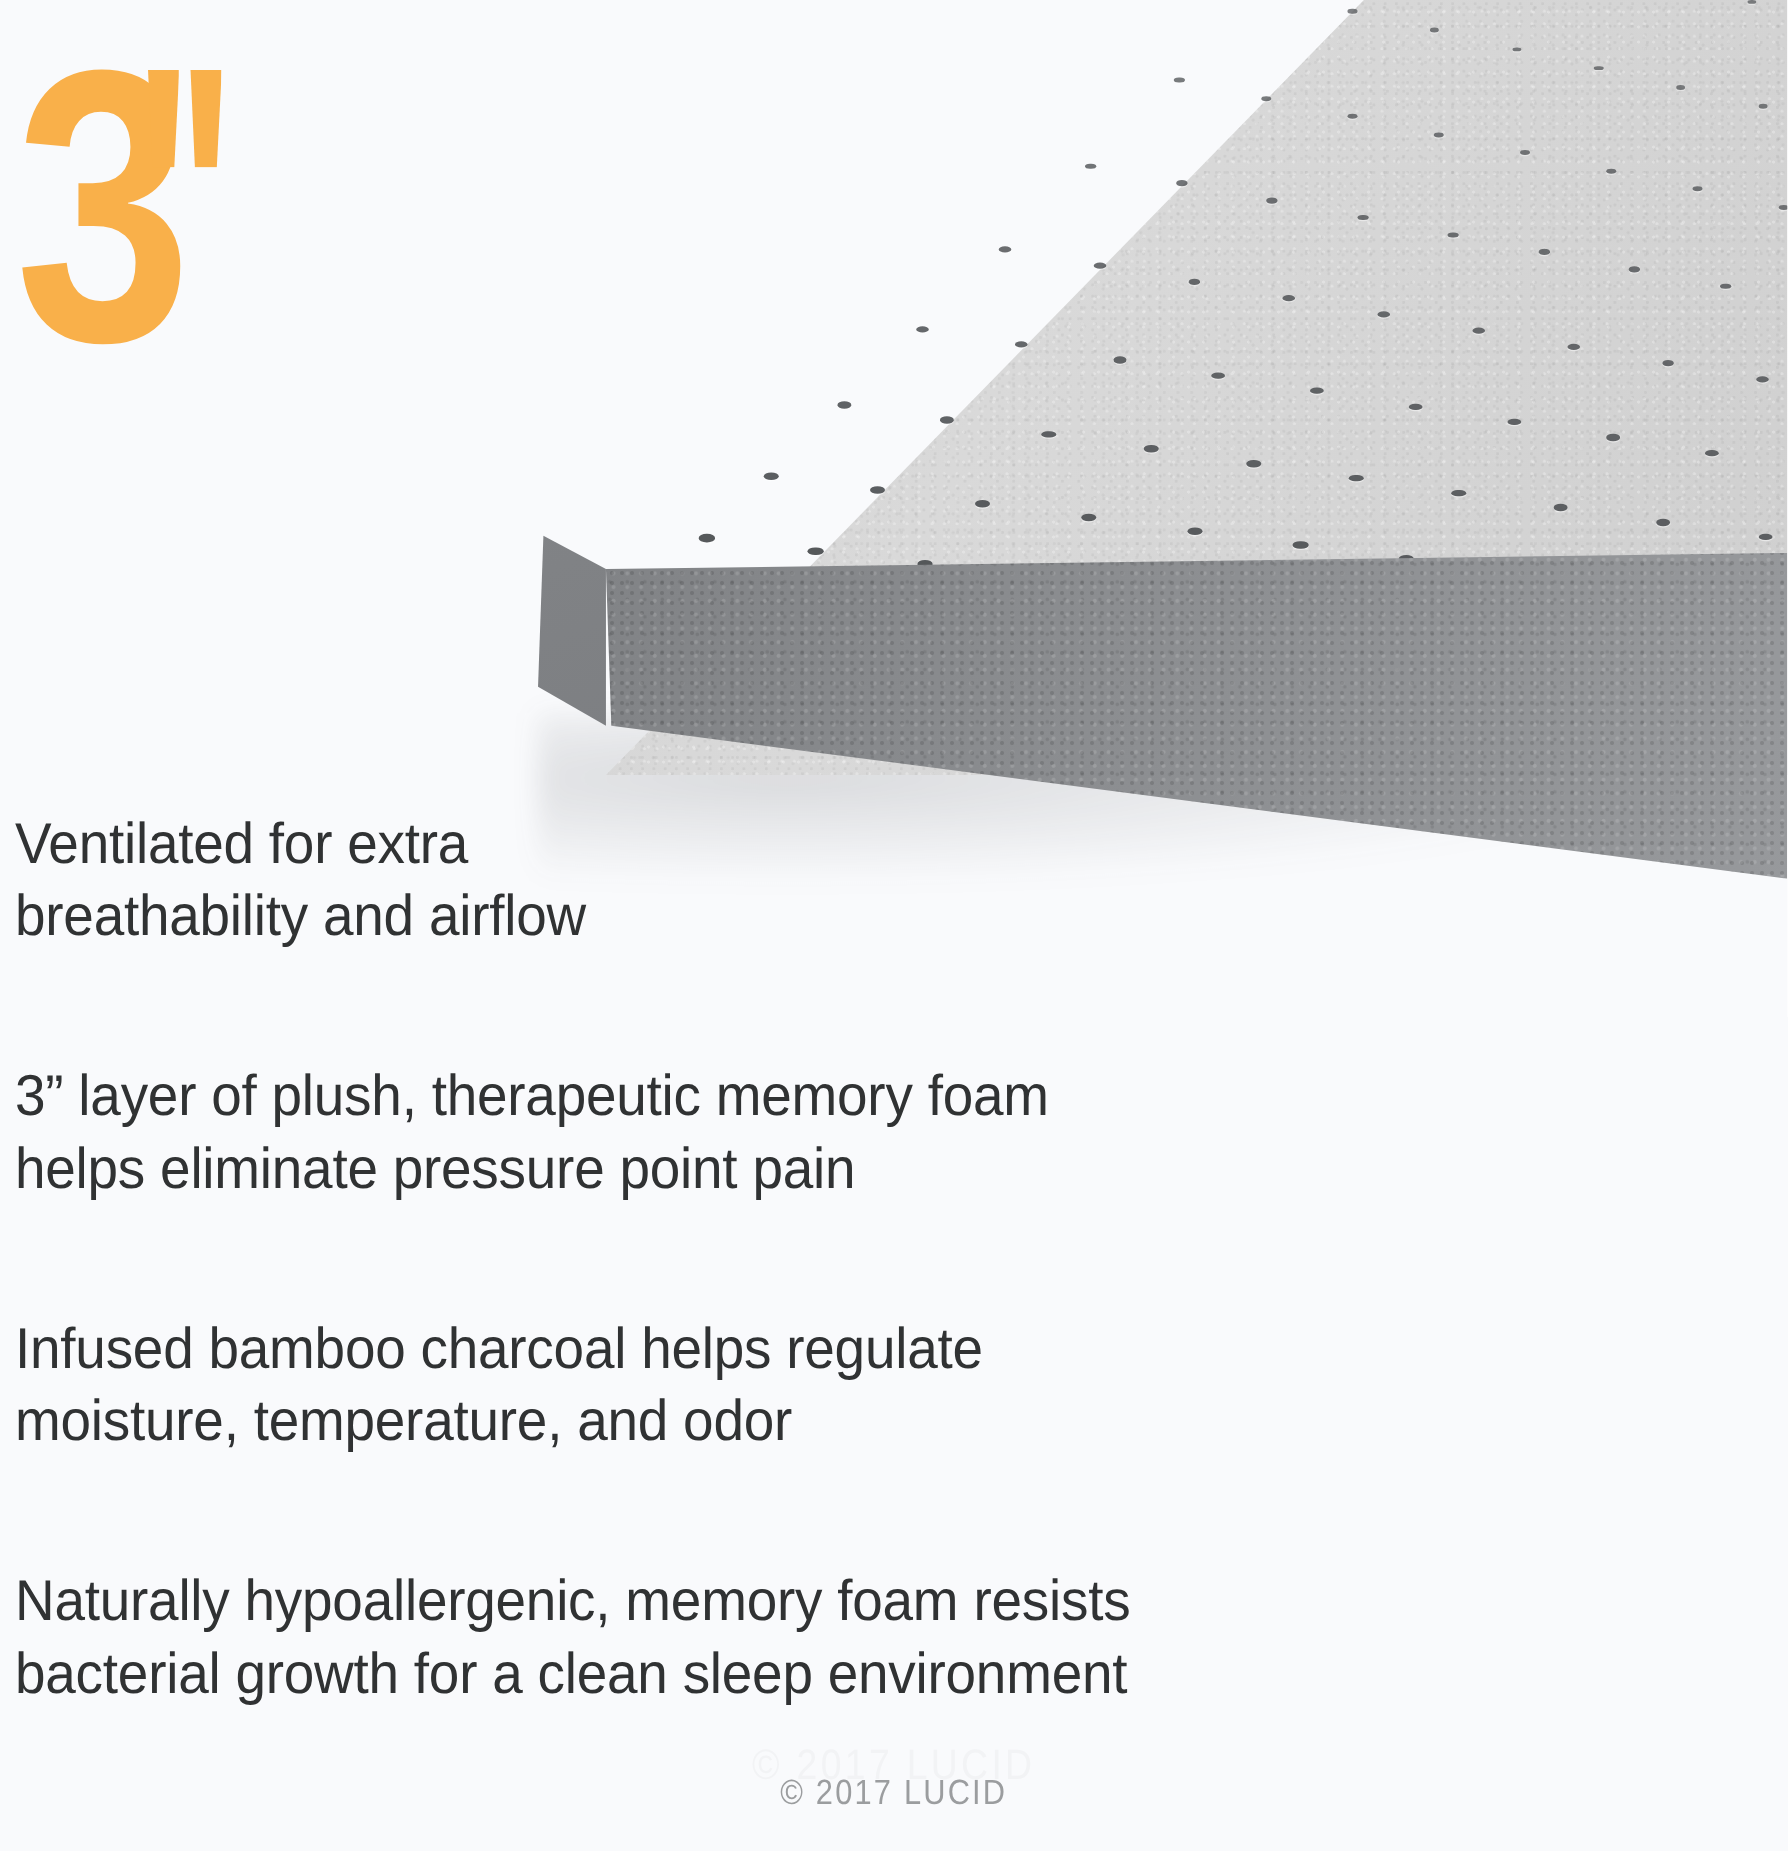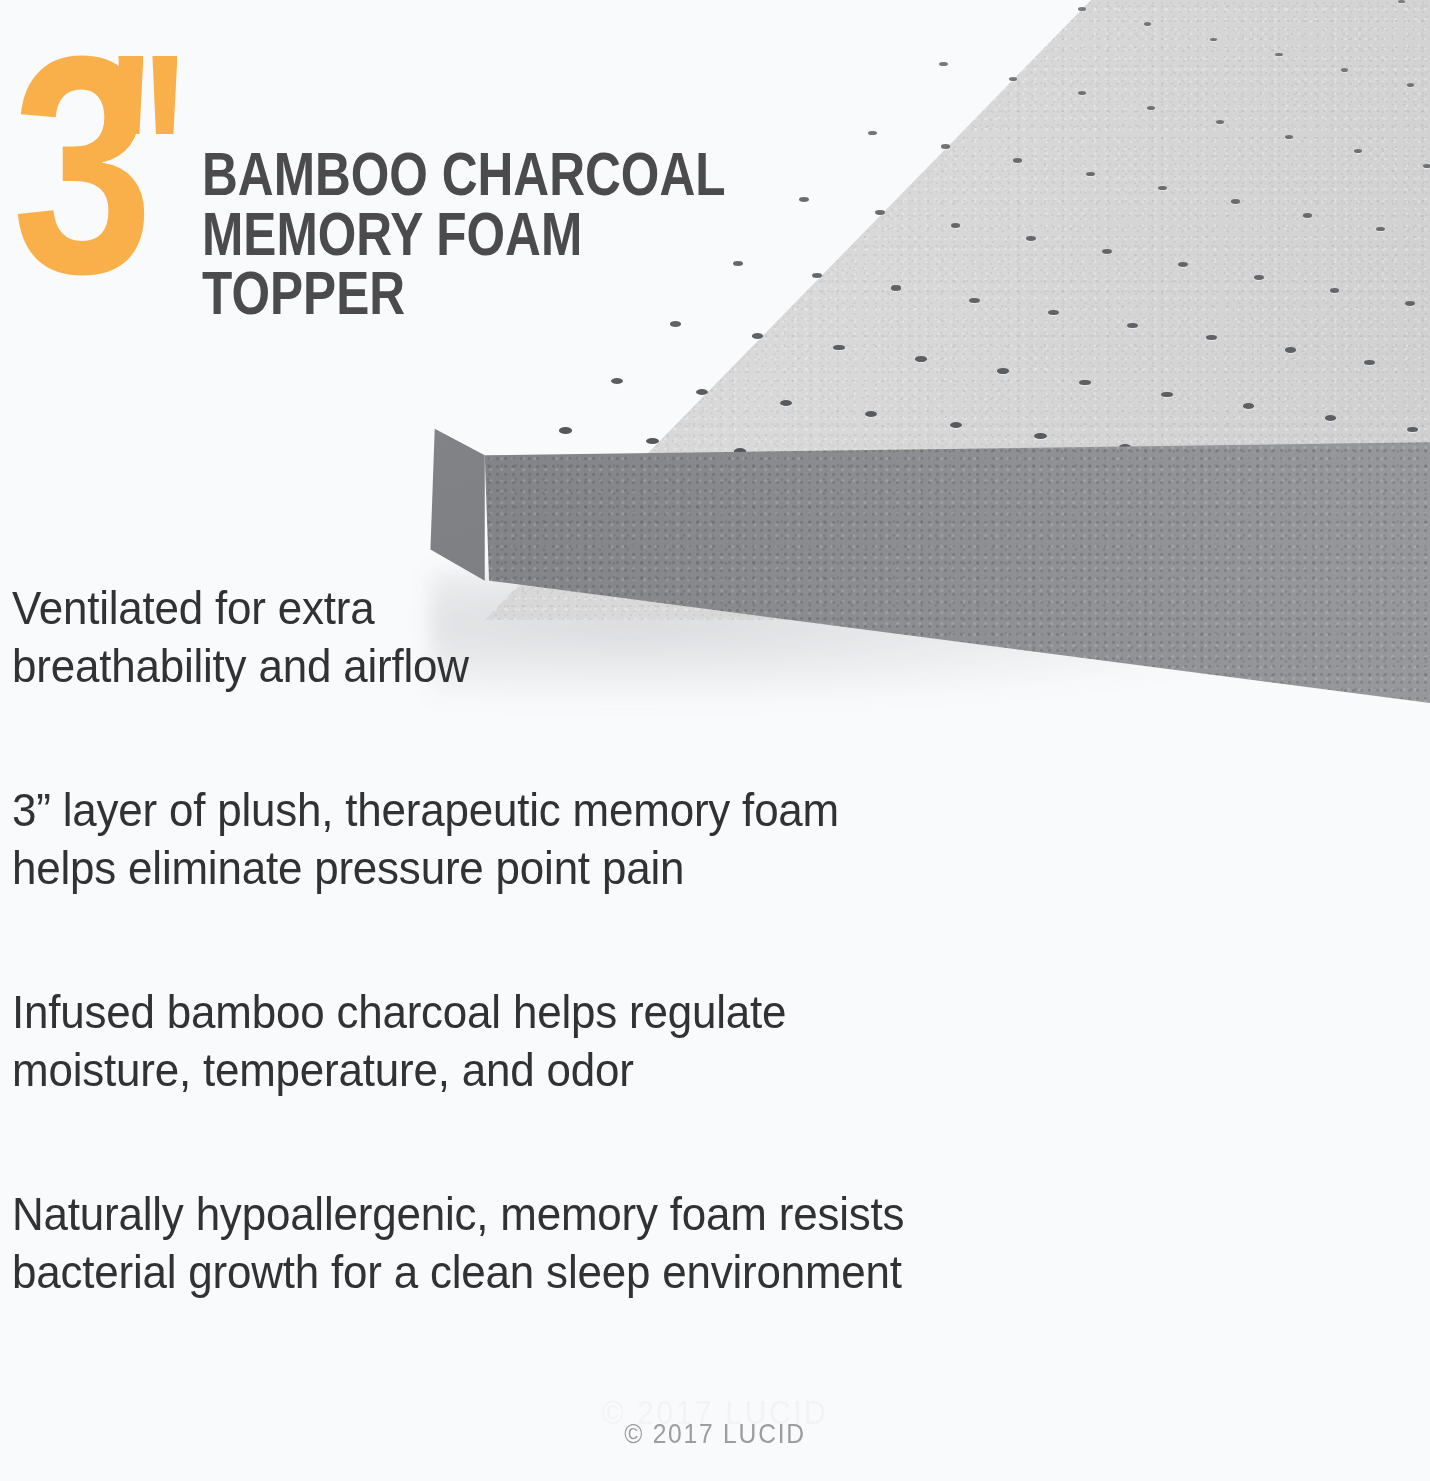--- a/index.html
+++ b/index.html
@@ -144,21 +144,21 @@
     transform:scaleX(.80);
     transform-origin:left center;
     white-space:nowrap;
     text-transform:uppercase;
   }
 
   
   #features {
     position:absolute;
     left:12px;
-    top:580px;
+    top:646px;
     width:1270px;
   }
   .feature {
     font-family:"Liberation Sans", sans-serif;
     font-size:46px;
     line-height:1.26;
     color:#303233;
     letter-spacing:-.2px;
     transform:scaleX(.955);
     transform-origin:left center;
@@ -275,25 +275,20 @@
     <div class="foam-side-front"></div>
     <div class="foam-side-left"></div>
   </div>
 
   <div id="headline">
     <div class="size-num">3</div>
     <div class="inch-mark">
       <i class="a"></i>
         <i class="b"></i>
     </div>
-    <div id="headline-lines">
-      <div class="headline-line">BAMBOO CHARCOAL</div>
-      <div class="headline-line">MEMORY FOAM</div>
-      <div class="headline-line">TOPPER</div>
-    </div>
   </div>
 
   <div id="features">
     <div class="feature">Ventilated for extra
 breathability and airflow</div>
     <div class="feature">3” layer of plush, therapeutic memory foam
 helps eliminate pressure point pain</div>
     <div class="feature">Infused bamboo charcoal helps regulate
 moisture, temperature, and odor</div>
     <div class="feature">Naturally hypoallergenic, memory foam resists

